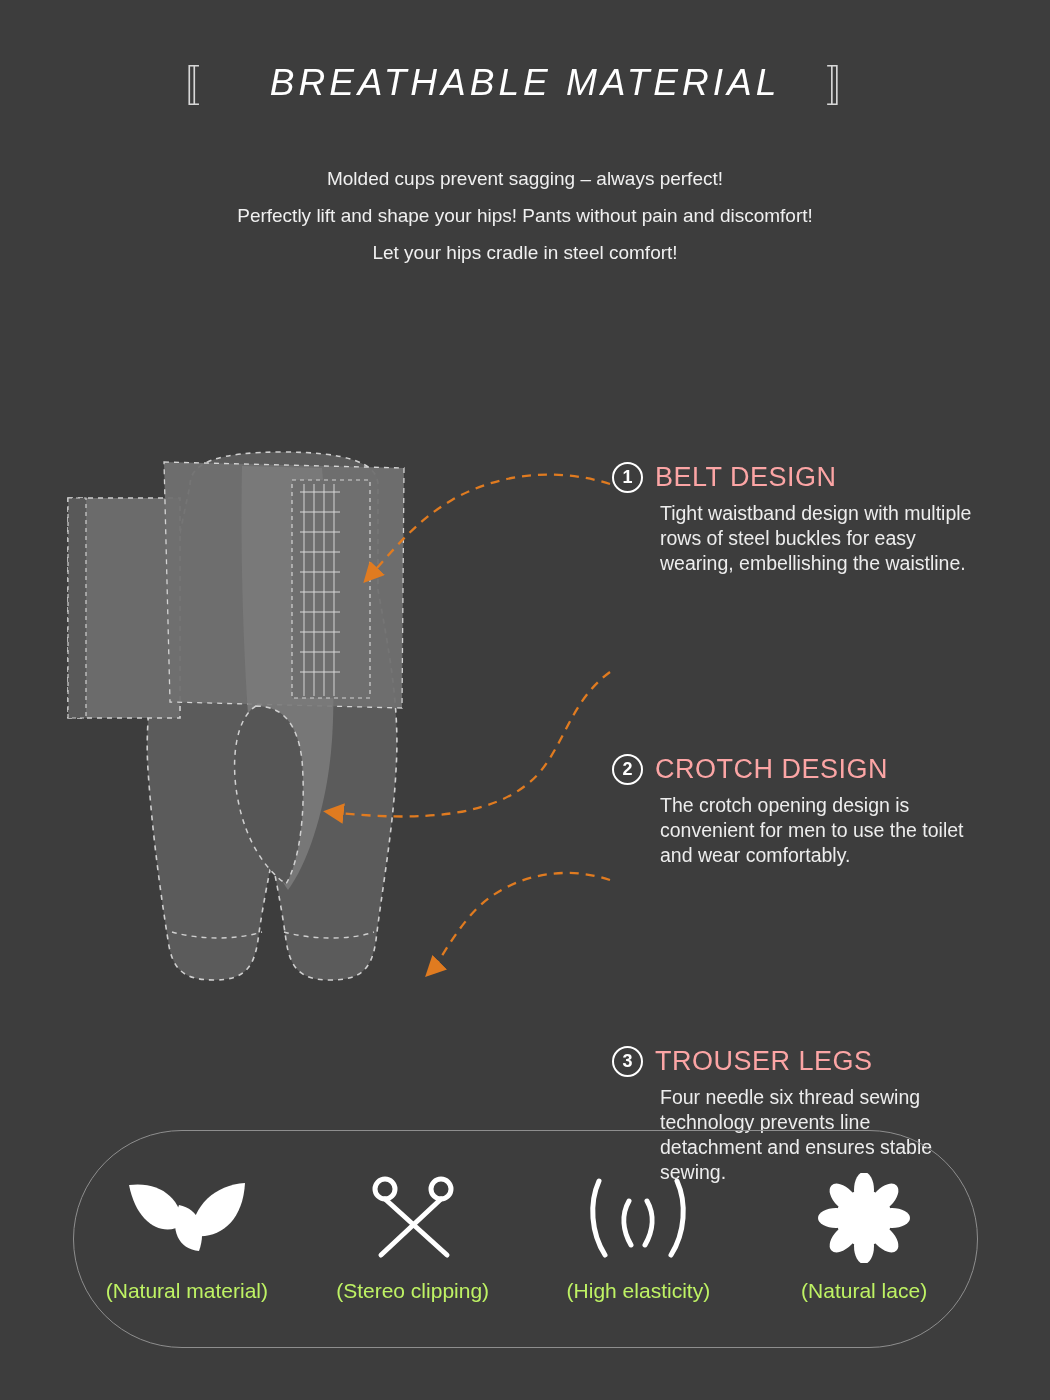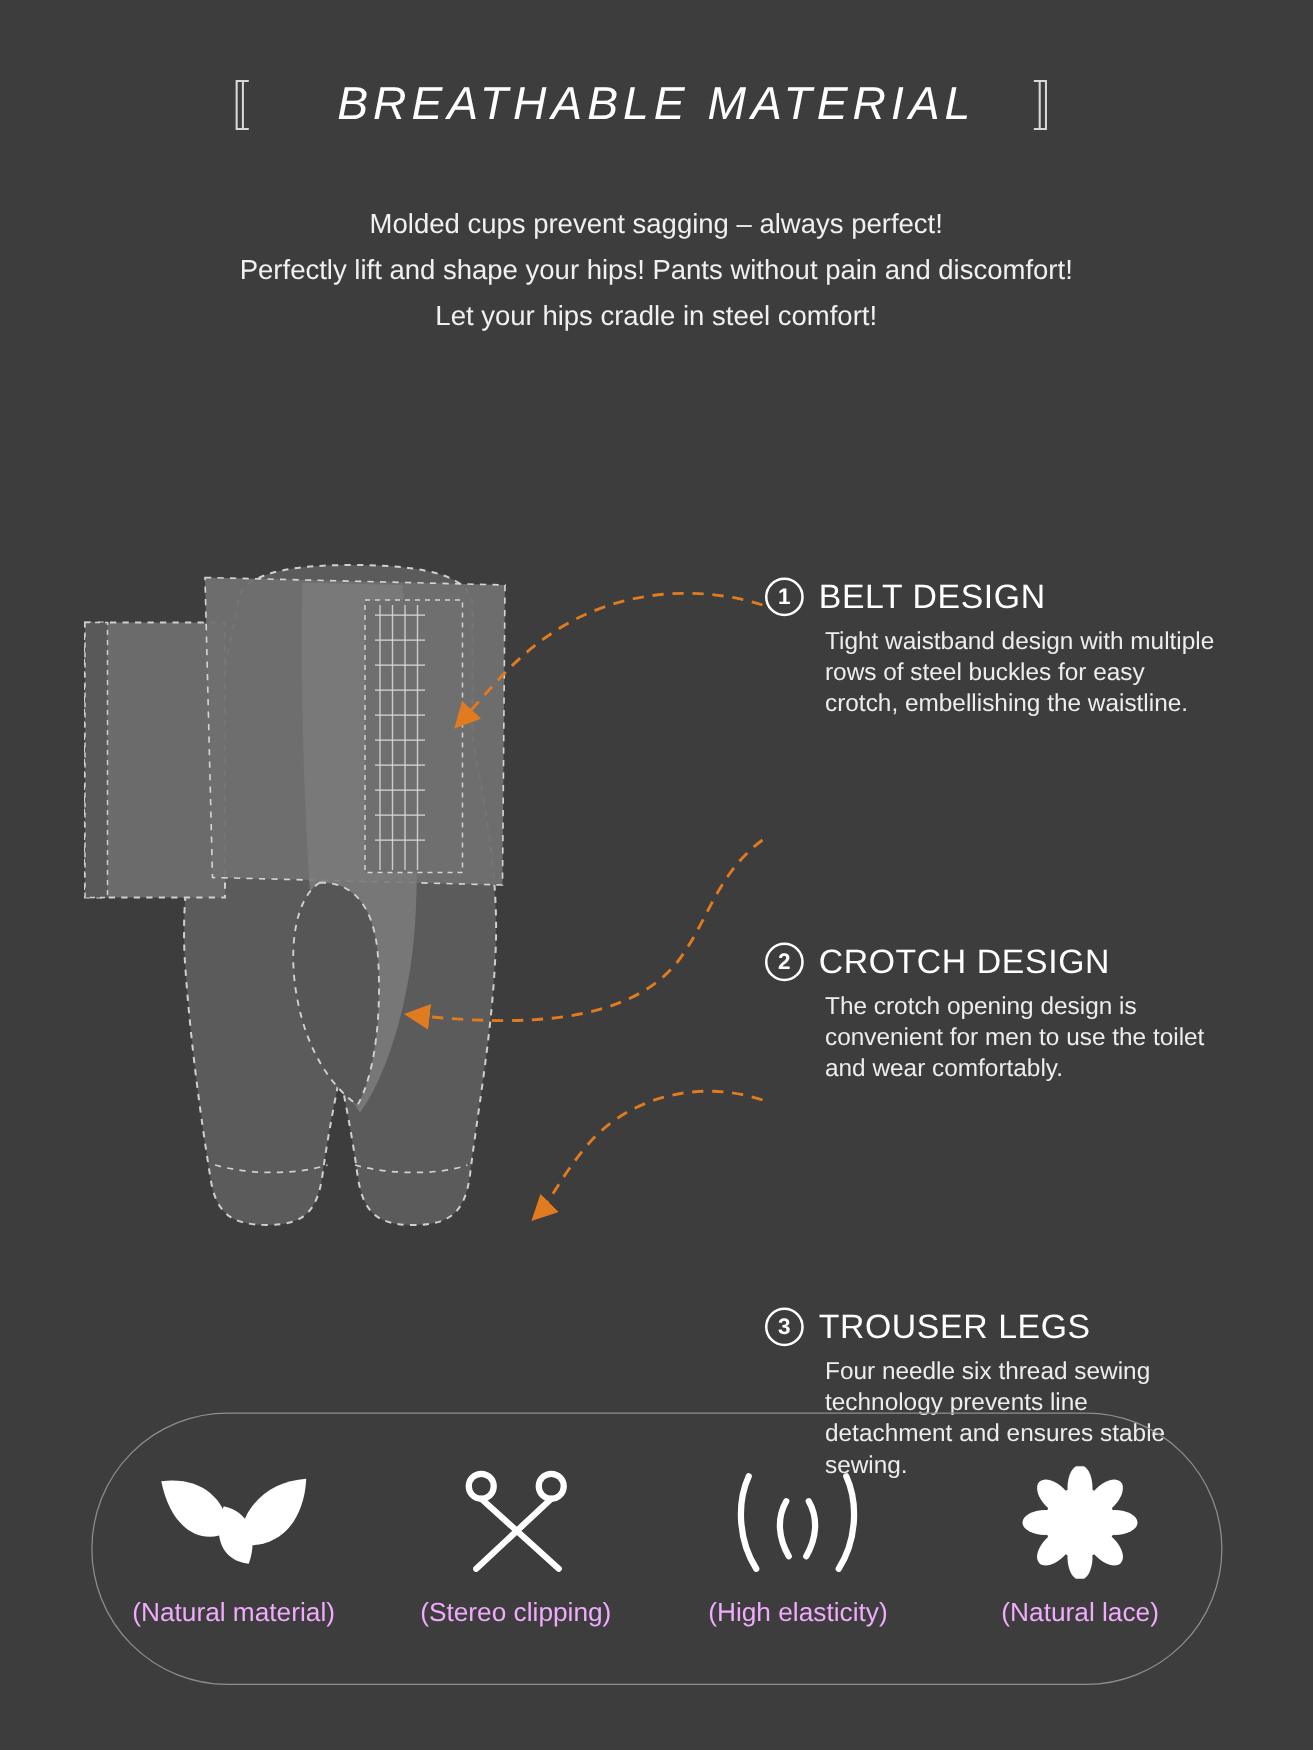--- a/index.html
+++ b/index.html
@@ -53,21 +53,21 @@
   }
 
   .subtitle-block {
     position: absolute;
     top: 160px;
     left: 0;
     width: 1050px;
     text-align: center;
   }
   .subtitle-line {
-    font-size: 22px;
+    font-size: 19px;
     line-height: 37px;
     color: #f0f0f0;
     font-weight: 400;
   }
 
   
   .illus {
     position: absolute;
     top: 440px;
     left: 60px;
@@ -102,21 +102,21 @@
     justify-content: center;
     font-size: 18px;
     font-weight: 700;
     color: #ffffff;
     flex: 0 0 auto;
     box-sizing: border-box;
   }
   .feature-title {
     font-size: 27px;
     letter-spacing: 0.5px;
-    color: #ffffff;
+    color: #fca5a5;
     font-weight: 400;
     white-space: nowrap;
   }
   .feature-desc {
     margin-top: 8px;
     margin-left: 48px;
     font-size: 19.5px;
     line-height: 25px;
     color: #ededed;
     font-weight: 400;
@@ -151,21 +151,21 @@
     gap: 18px;
   }
   .icon-art {
     height: 86px;
     display: flex;
     align-items: center;
     justify-content: center;
   }
   .icon-label {
     font-size: 21px;
-    color: #f0abfc;
+    color: #bef264;
     font-weight: 400;
     white-space: nowrap;
   }
 </style>
 </head>
 <body>
 
 <div class="page">
 
   <div class="header">
@@ -267,21 +267,21 @@
 
     <path d="M610,880 C556,862 500,880 470,916 C448,942 440,962 430,972" stroke="#e07b20" stroke-width="2.3" fill="none" stroke-dasharray="9 7" marker-end="url(#ah)"></path>
   </svg>
 
   <div class="features">
     <div class="feature" id="feature-1">
       <div class="feature-head">
         <div class="num-circle">1</div>
         <div class="feature-title">BELT DESIGN</div>
       </div>
-      <div class="feature-desc">Tight waistband design with multiple rows of steel buckles for easy crotch, embellishing the waistline.</div>
+      <div class="feature-desc">Tight waistband design with multiple rows of steel buckles for easy wearing, embellishing the waistline.</div>
     </div>
 
     <div class="feature" id="feature-2">
       <div class="feature-head">
         <div class="num-circle">2</div>
         <div class="feature-title">CROTCH DESIGN</div>
       </div>
       <div class="feature-desc">The crotch opening design is convenient for men to use the toilet and wear comfortably.</div>
     </div>
 

